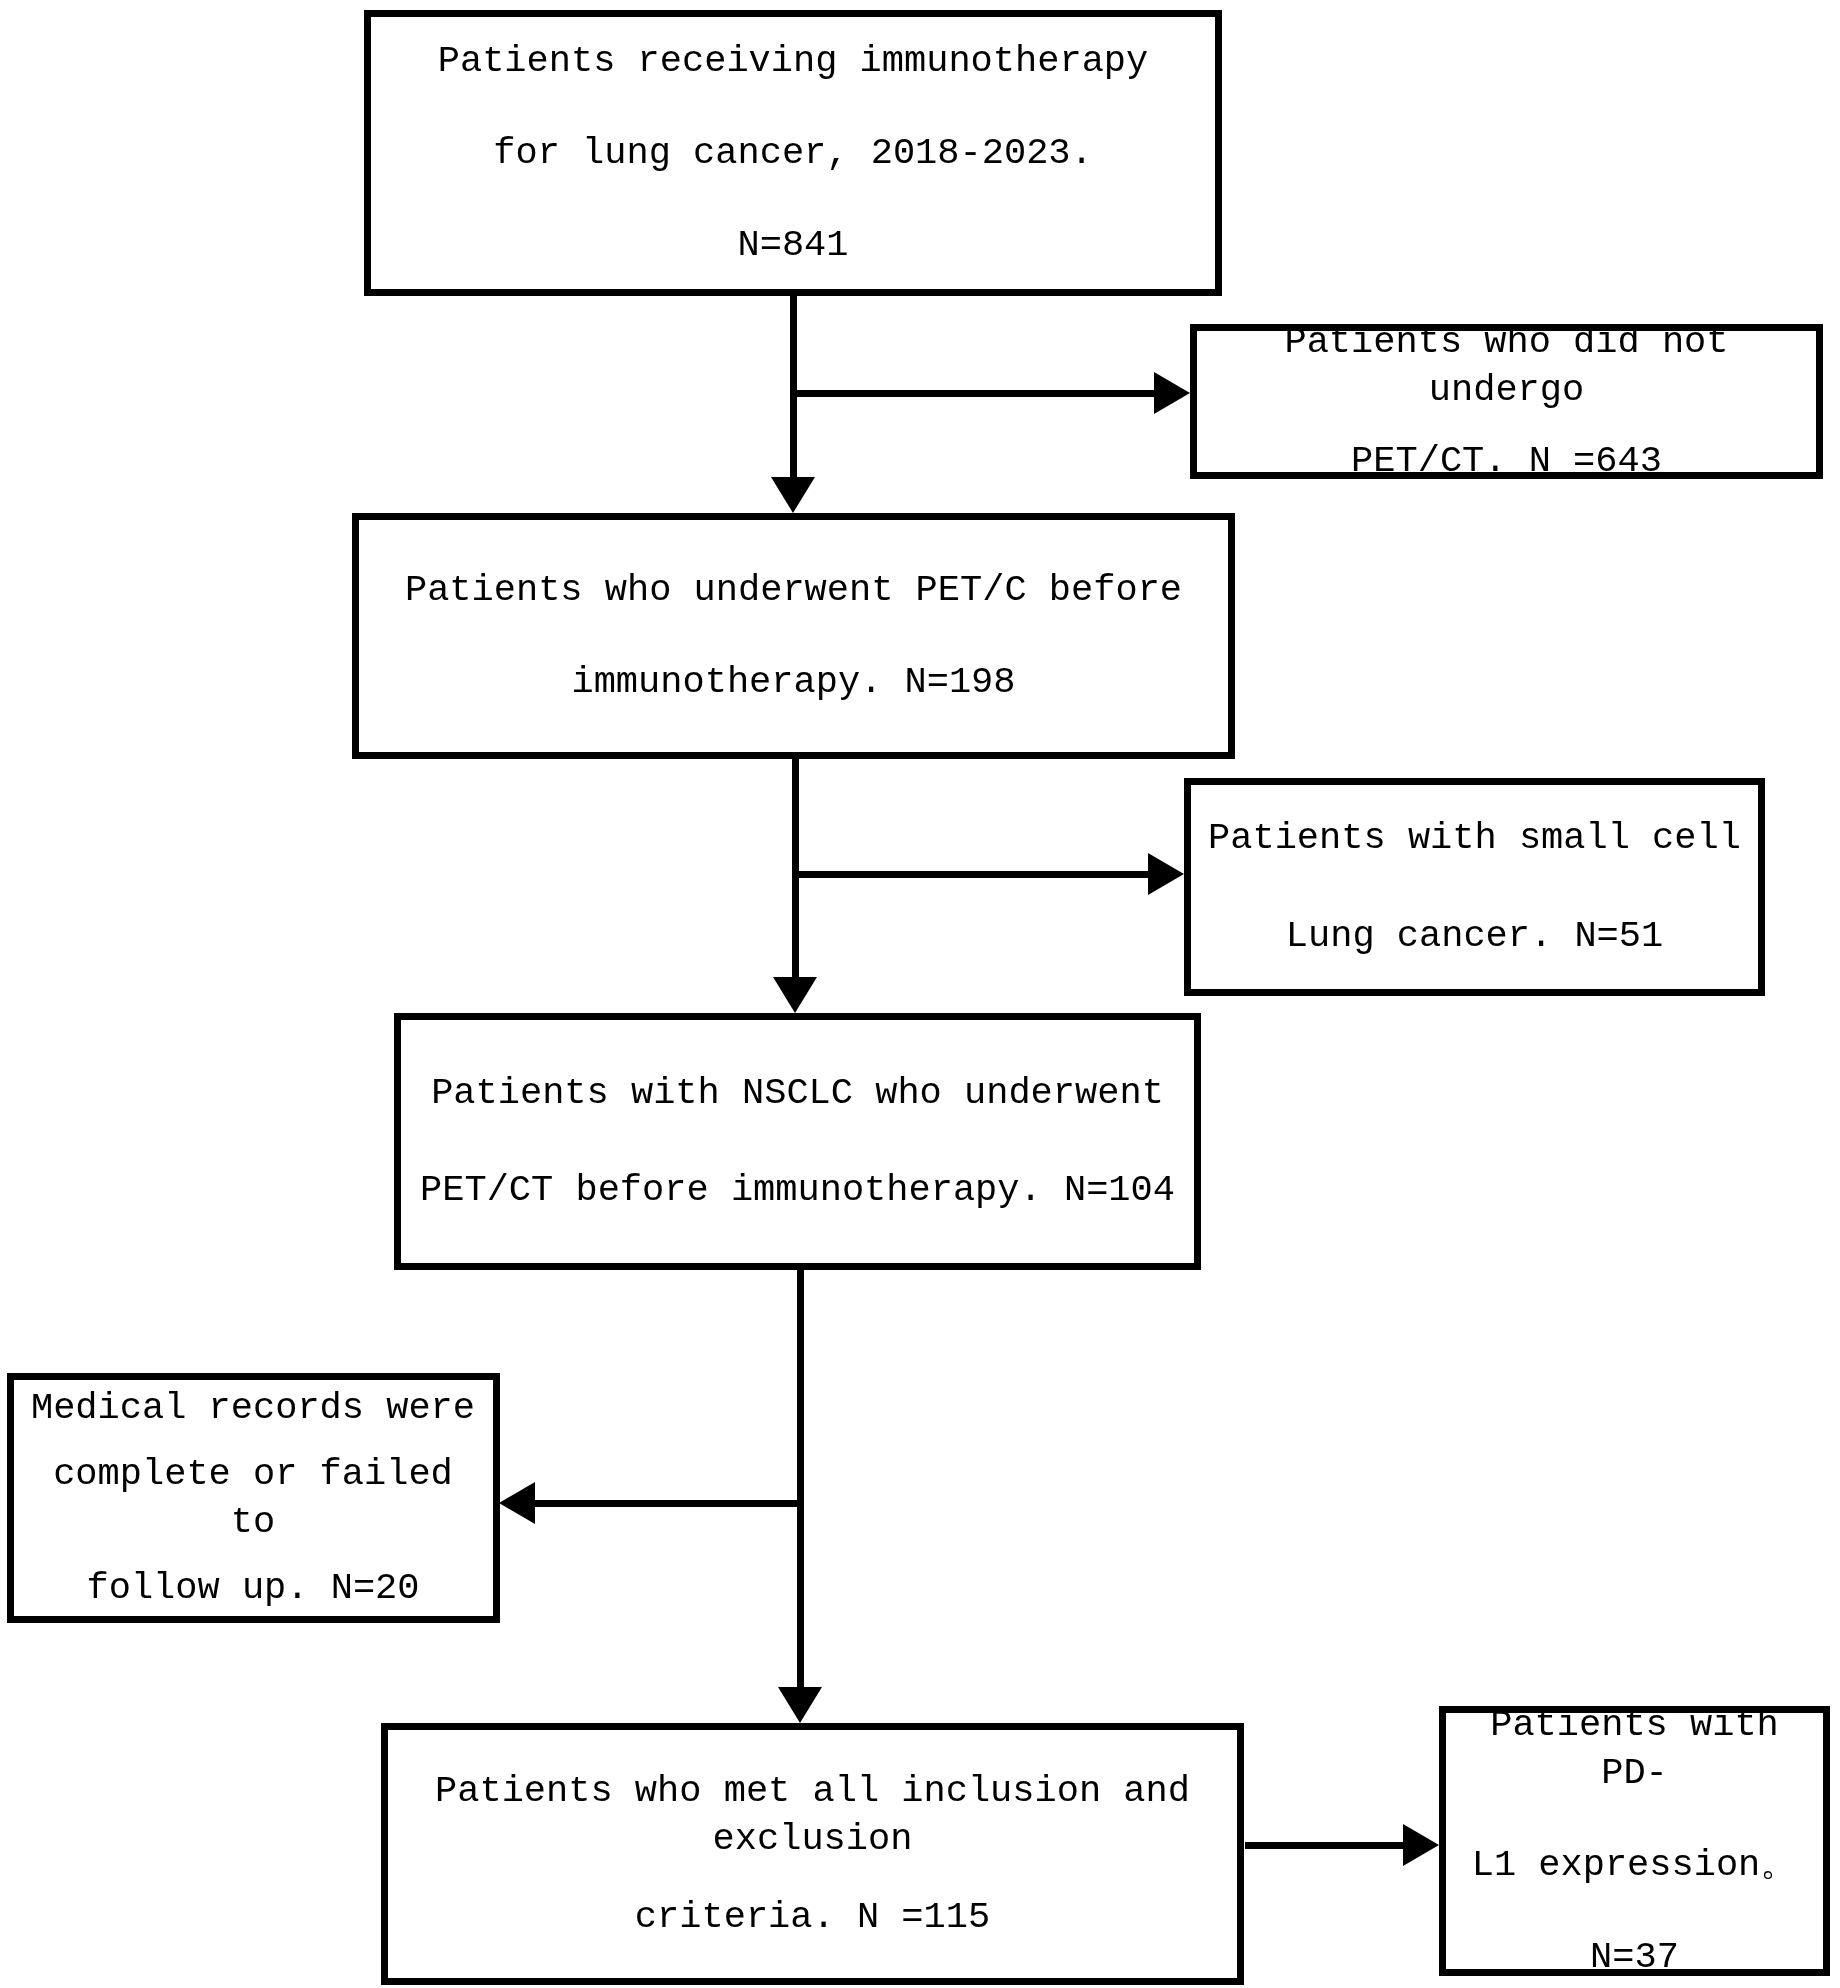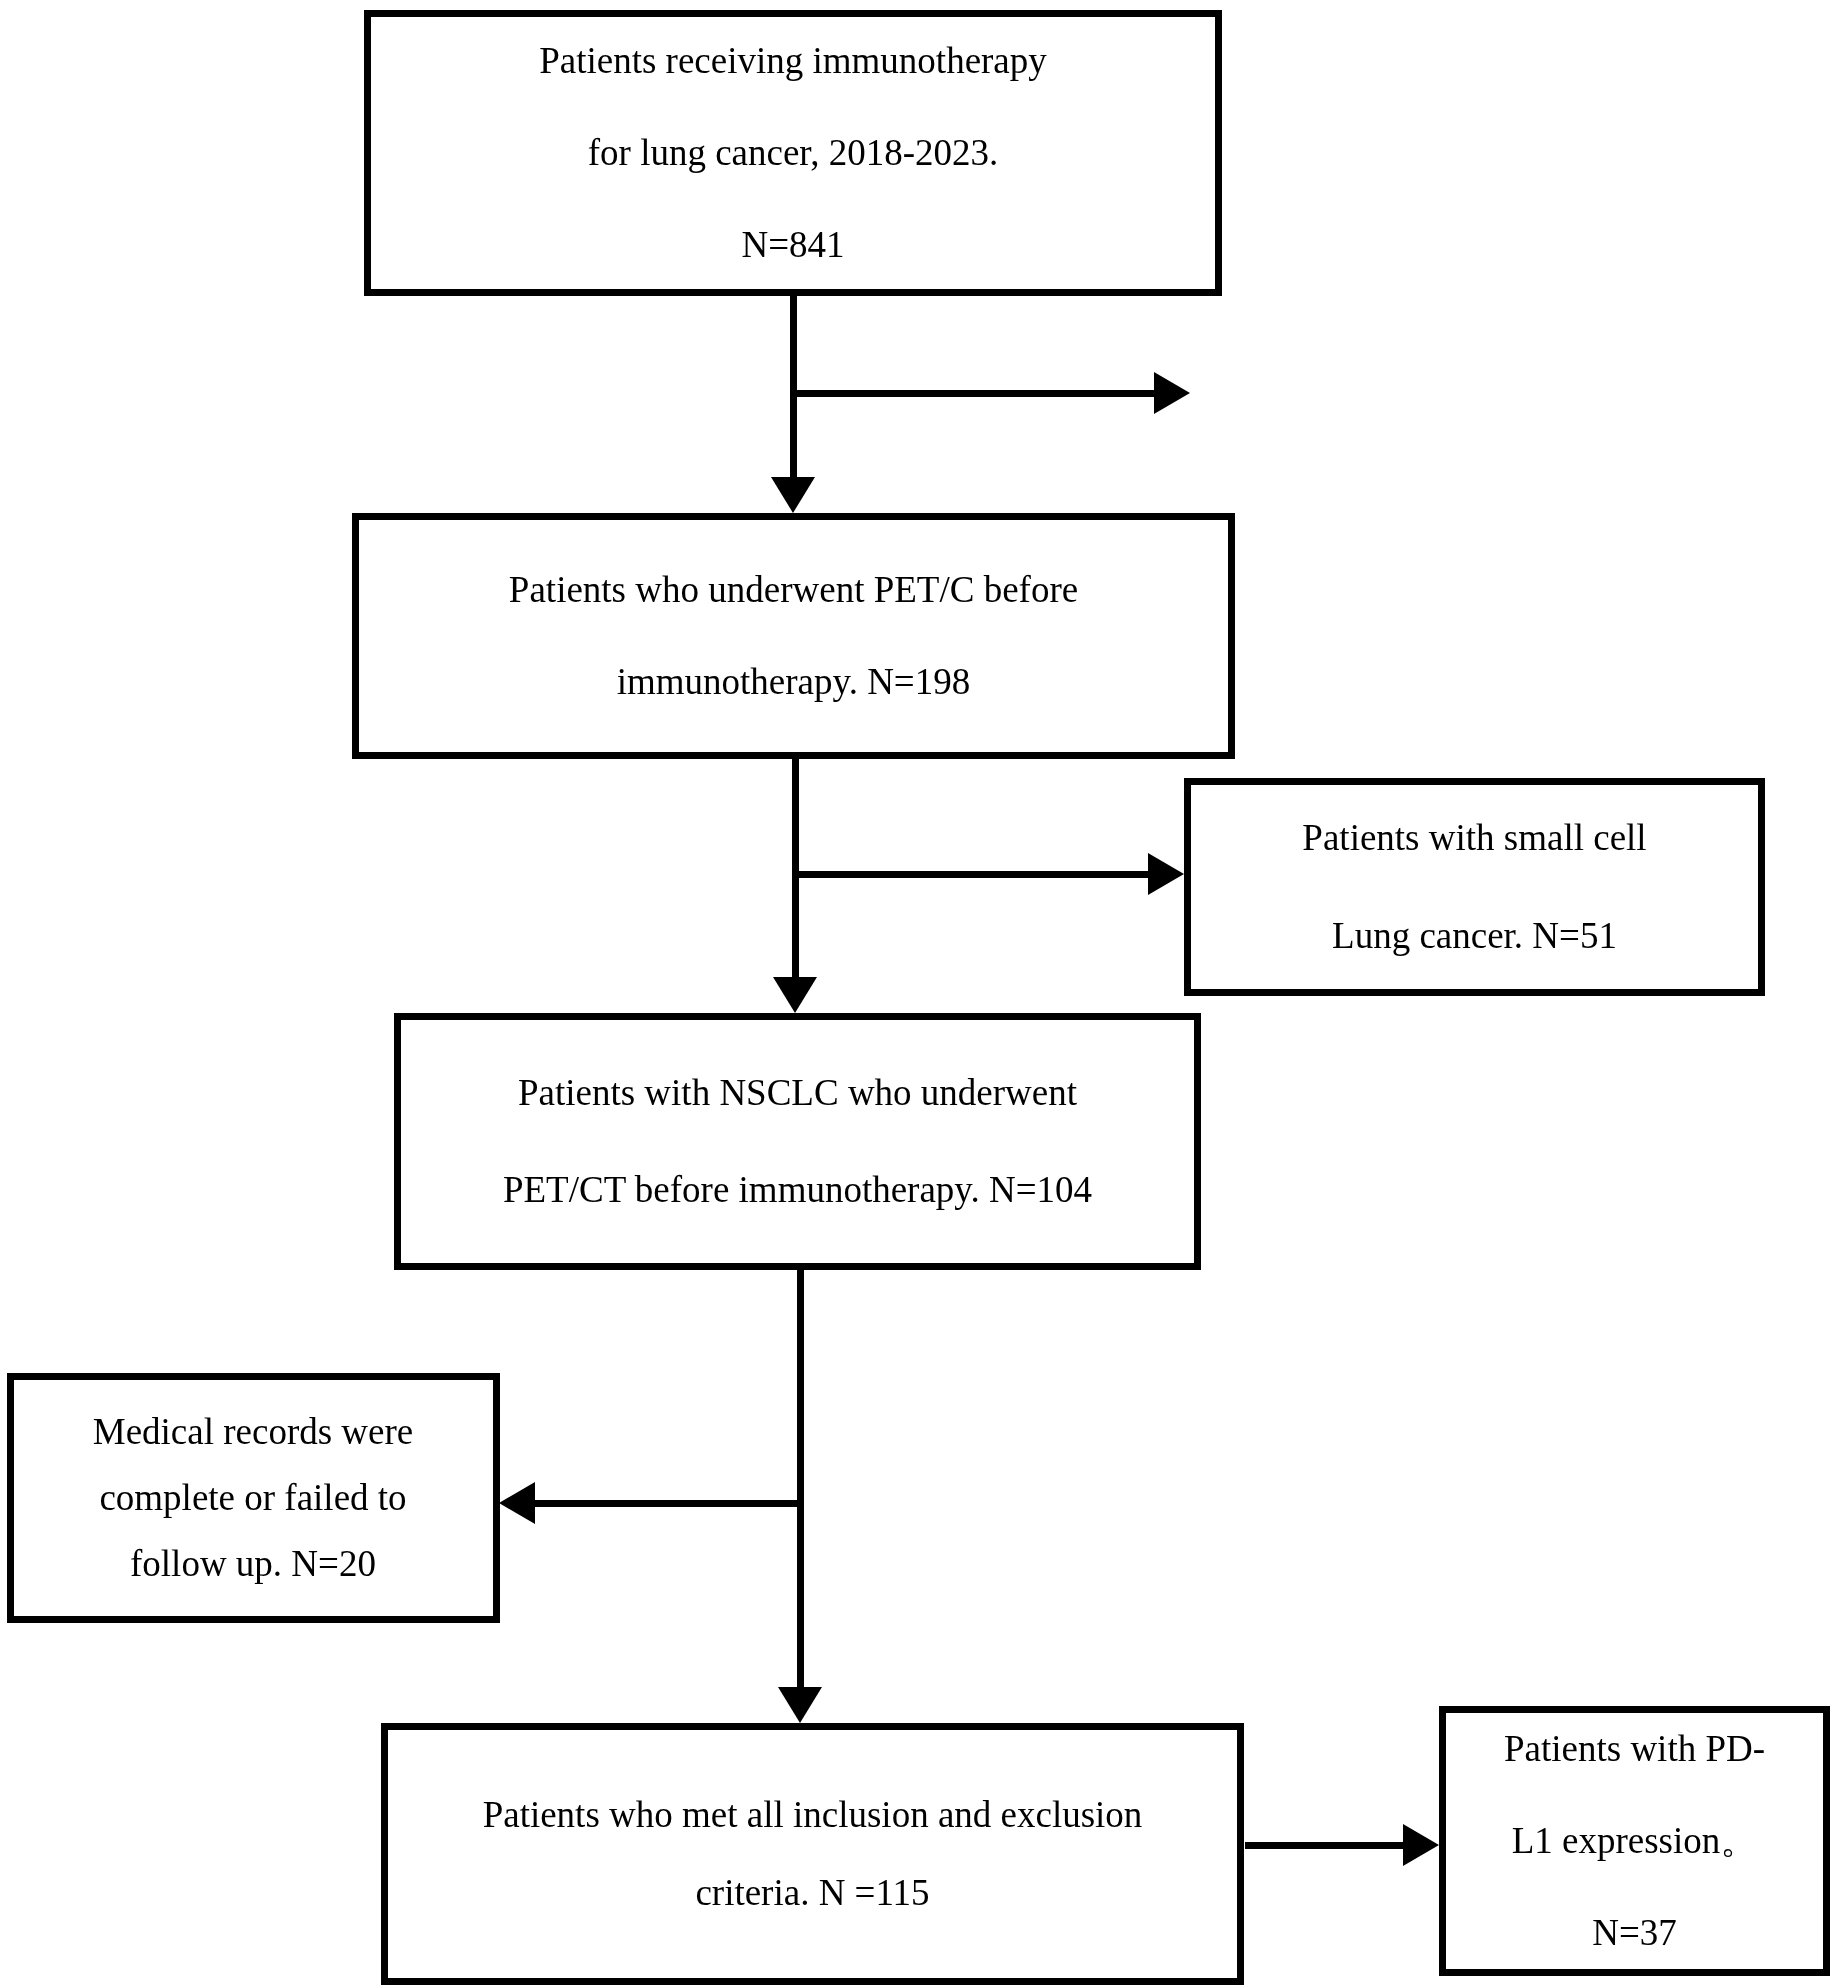--- a/index.html
+++ b/index.html
@@ -1,21 +1,21 @@
 <!DOCTYPE html>
 <html style="font-size:13px"><head>
 <meta charset="utf-8">
 <style>
   html, body { margin: 0; padding: 0; background: #ffffff; }
   #canvas {
     position: relative;
     width: 1484px;
     height: 1989px;
     background: #ffffff;
-    font-family: Liberation Serif, serif;
+    font-family: Liberation Mono, monospace;
     color: #000000;
     border-radius: 6px;
   }
   .box {
     position: absolute;
     border: 7.4px solid #000000;
     background: #ffffff;
     display: flex;
     flex-direction: column;
     justify-content: center;
@@ -86,20 +86,24 @@
   <div class="arr arr-down" id="a5"></div>
   <div class="arr arr-left" id="a6"></div>
   <div class="arr arr-right" id="a7"></div>
 
   <div class="box gap54" id="box-initial">
     <div>Patients receiving immunotherapy</div>
     <div>for lung cancer, 2018-2023.</div>
     <div>N=841</div>
   </div>
 
+  <div class="box gap28" id="box-no-petct">
+    <div>Patients who did not undergo</div>
+    <div>PET/CT. N =643</div>
+  </div>
 
   <div class="box gap54" id="box-petct">
     <div>Patients who underwent PET/C before</div>
     <div>immunotherapy. N=198</div>
   </div>
 
   <div class="box gap60" id="box-sclc">
     <div>Patients with small cell</div>
     <div>Lung cancer. N=51</div>
   </div>

